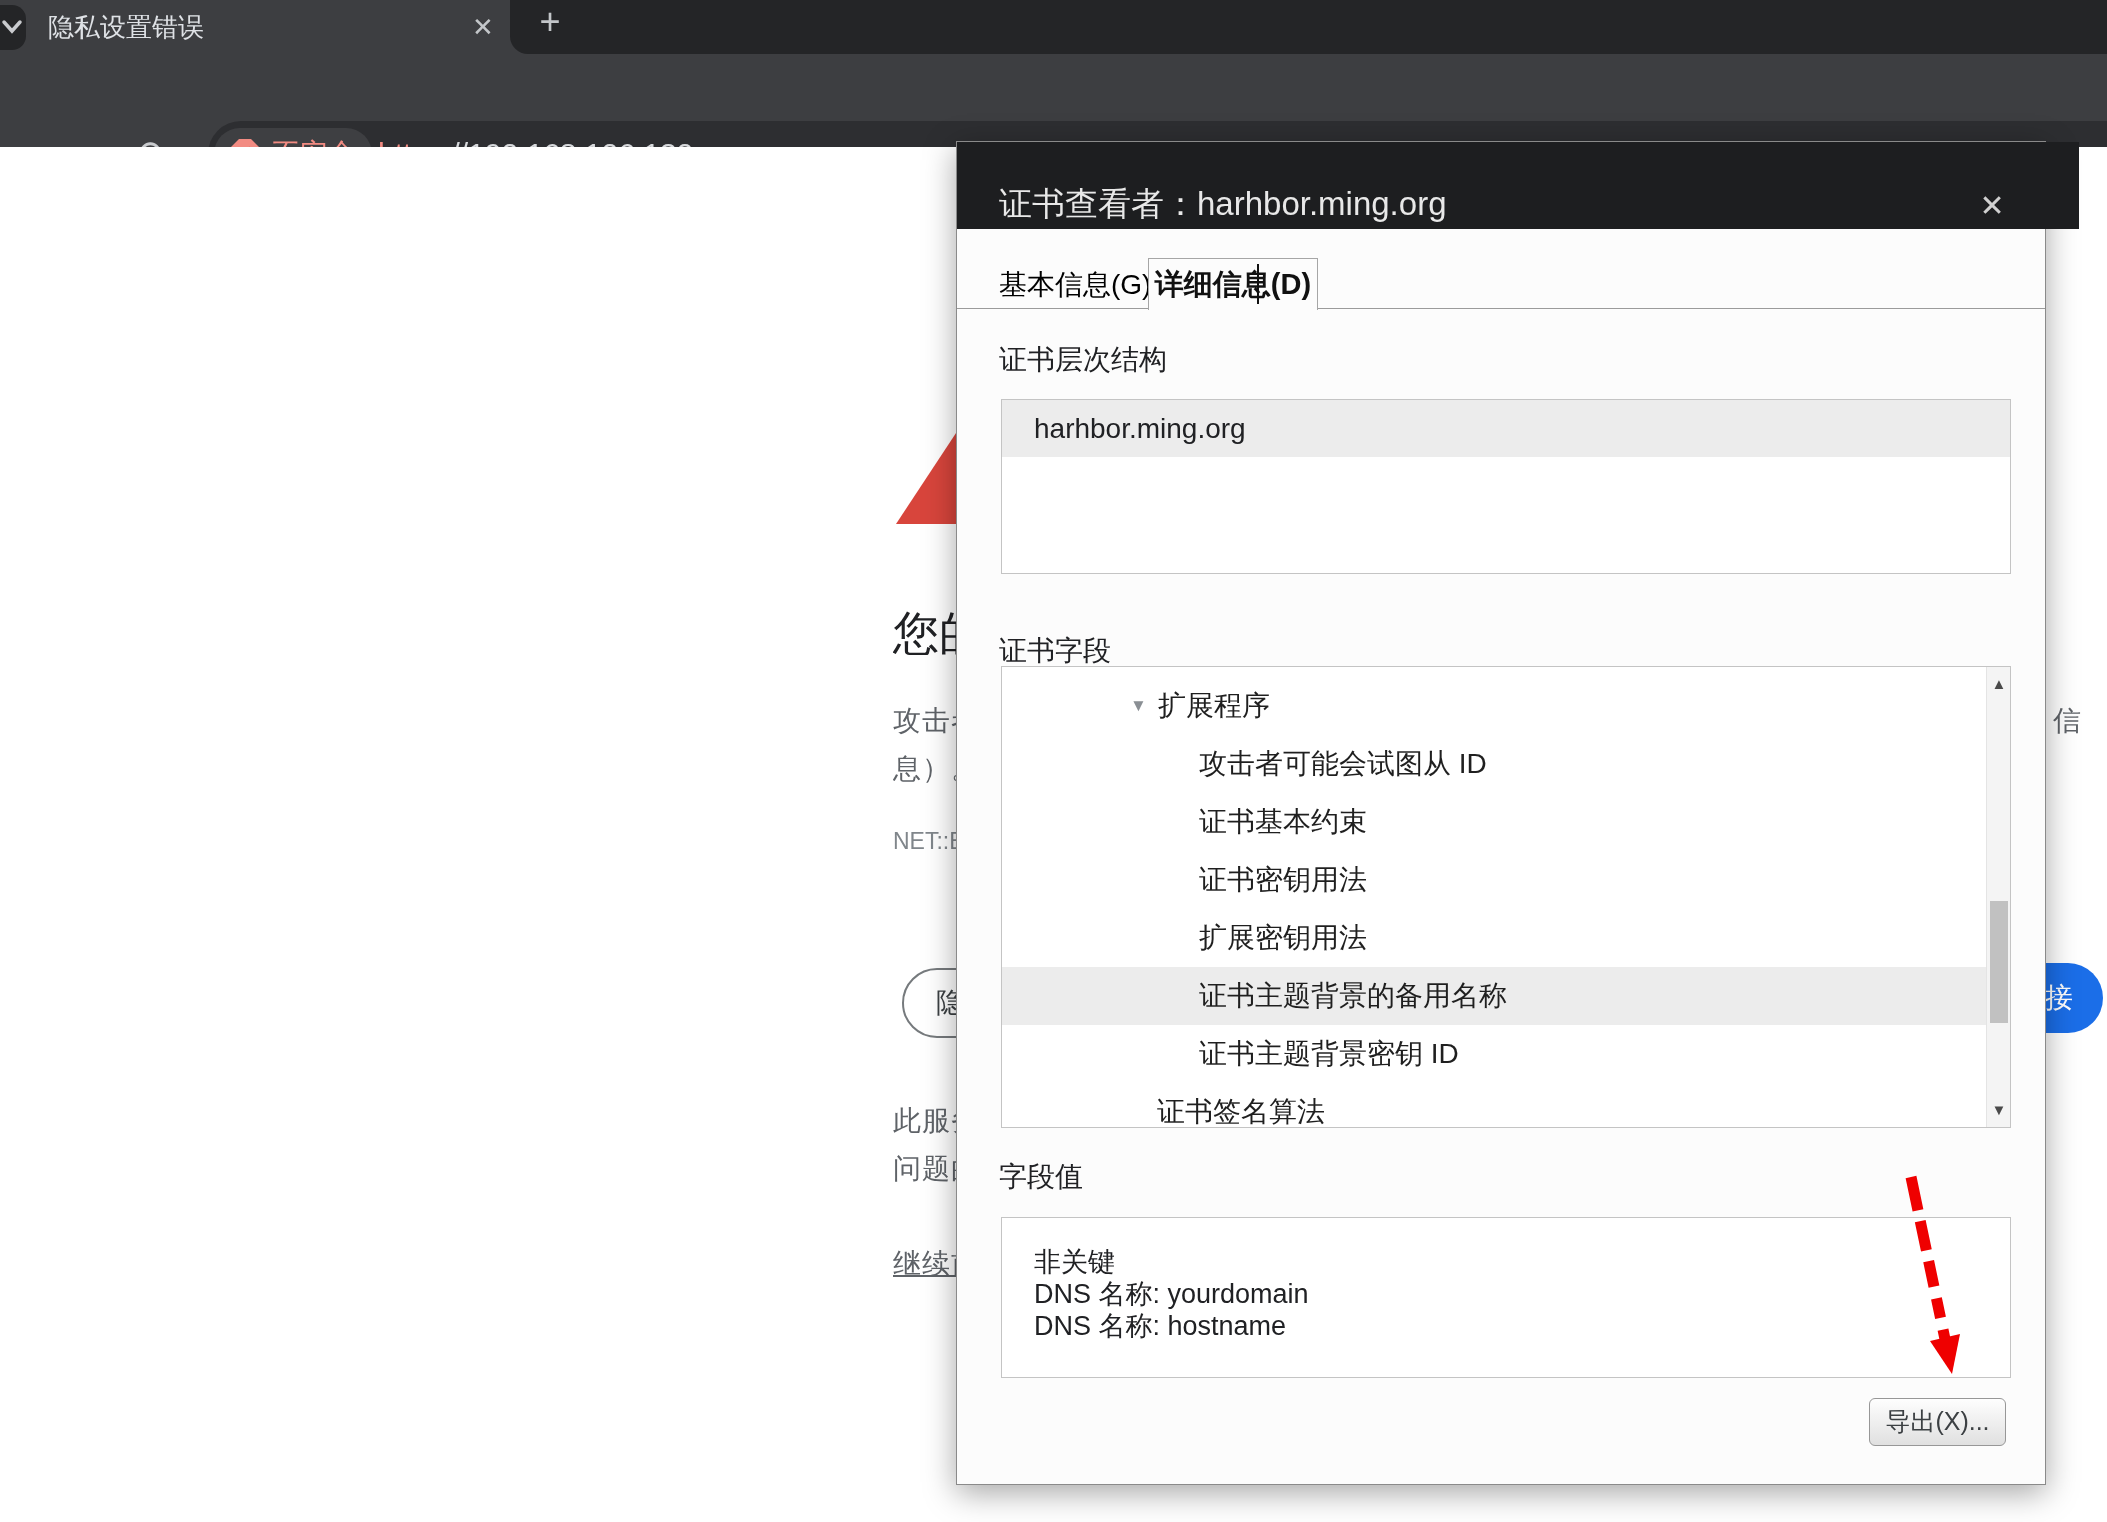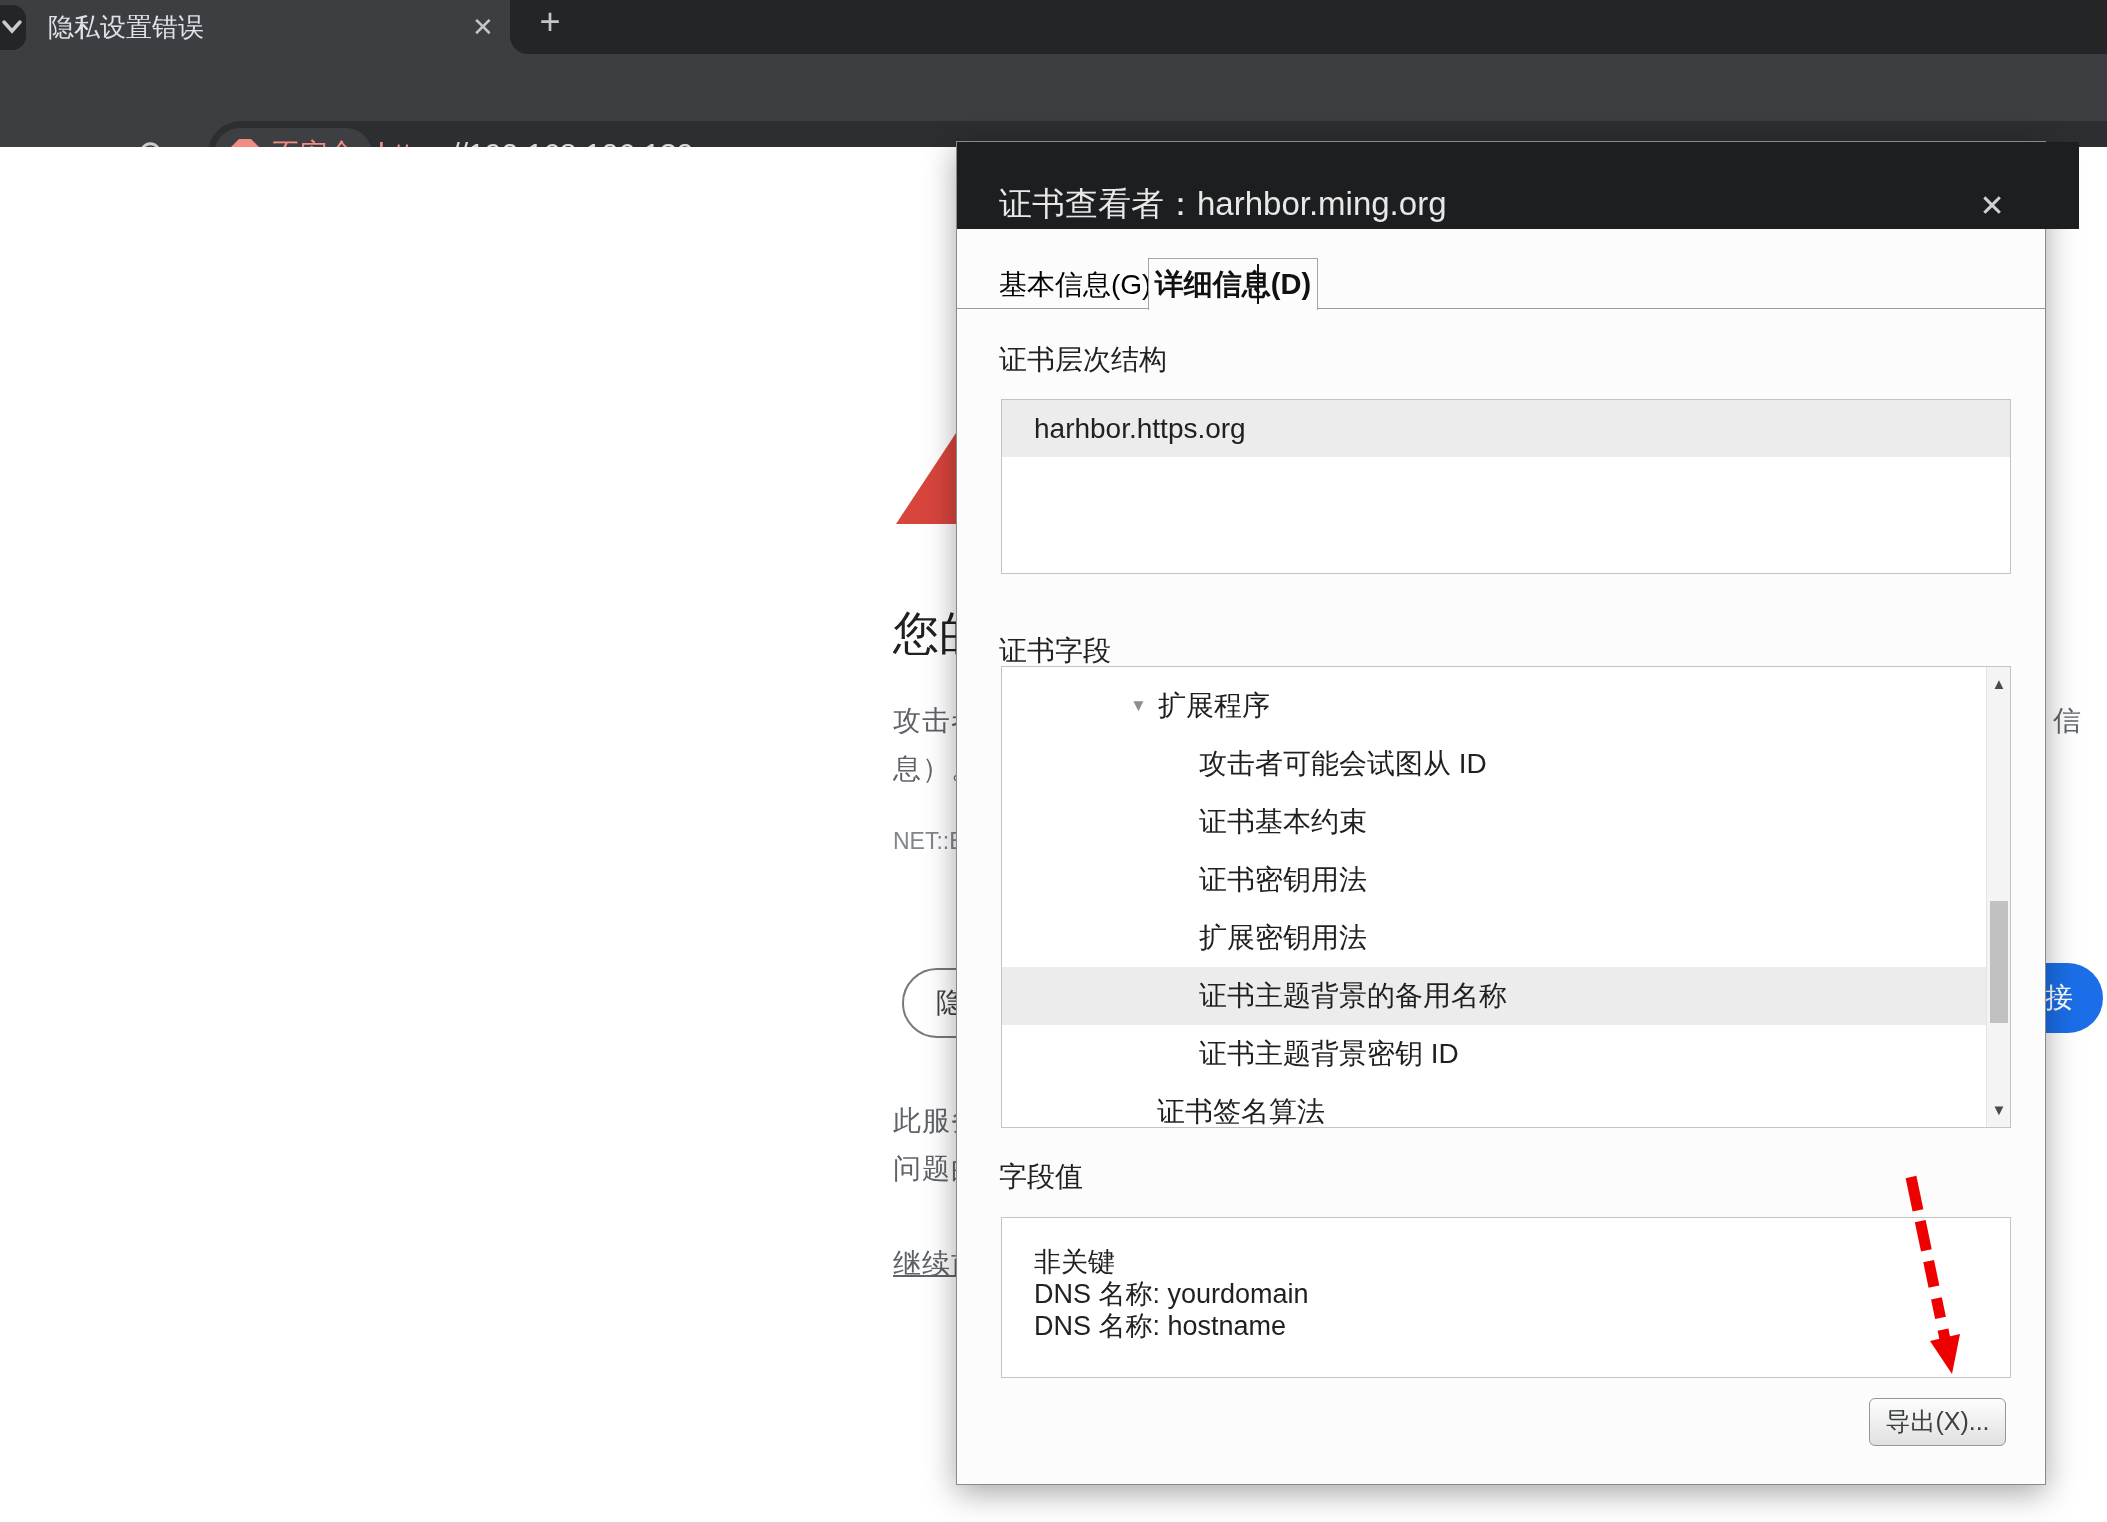--- a/index.html
+++ b/index.html
@@ -155,21 +155,21 @@
     </div>
 
     <div class="abs" id="dlg-tab-basic">基本信息(G)</div>
     <div class="abs" id="dlg-tab-detail">详细信息(D)</div>
     <div class="abs" id="tab-caret"></div>
     <div class="abs tabline" id="tabline-left"></div>
     <div class="abs tabline" id="tabline-right"></div>
 
     <div class="abs dlg-label" id="lbl-hier">证书层次结构</div>
     <div class="abs dlg-box" id="hier-box">
-      <div class="abs" id="hier-row-selected">harhbor.https.org</div>
+      <div class="abs" id="hier-row-selected">harhbor.ming.org</div>
     </div>
 
     <div class="abs dlg-label" id="lbl-fields">证书字段</div>
     <div class="abs dlg-box" id="fields-box">
       <div class="abs tree-row tree-ind1" style="top:10px;">
         <span class="caret-down">▼</span>
         <span>扩展程序</span>
       </div>
       <div class="abs tree-row tree-ind2" style="top:68px;"><span>攻击者可能会试图从 ID</span></div>
       <div class="abs tree-row tree-ind2" style="top:126px;"><span>证书基本约束</span></div>

